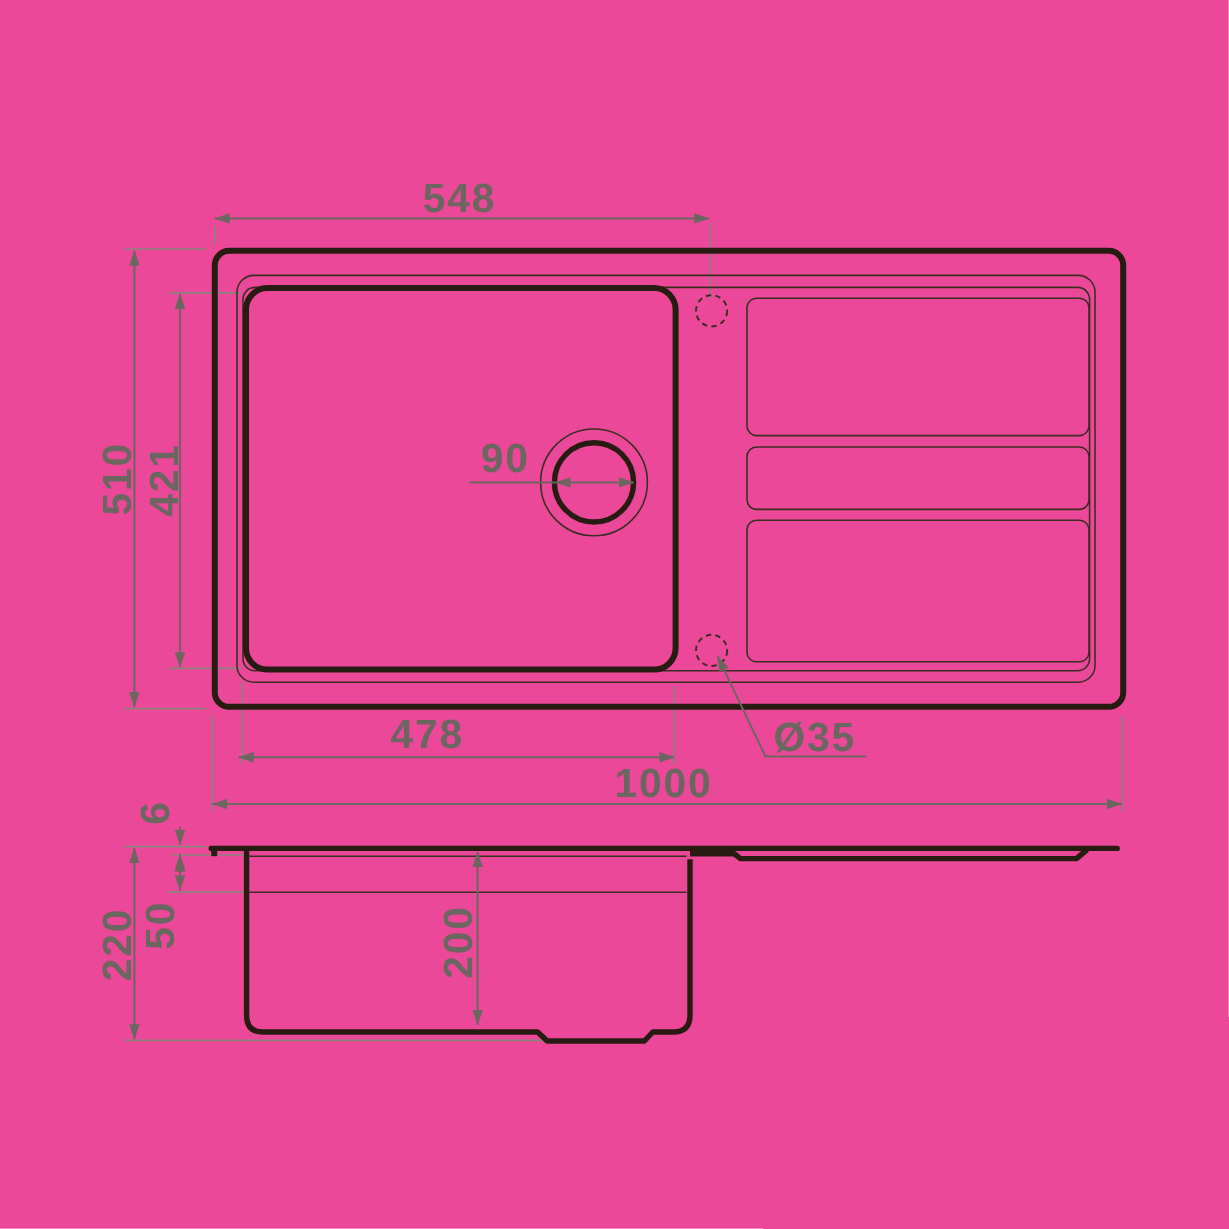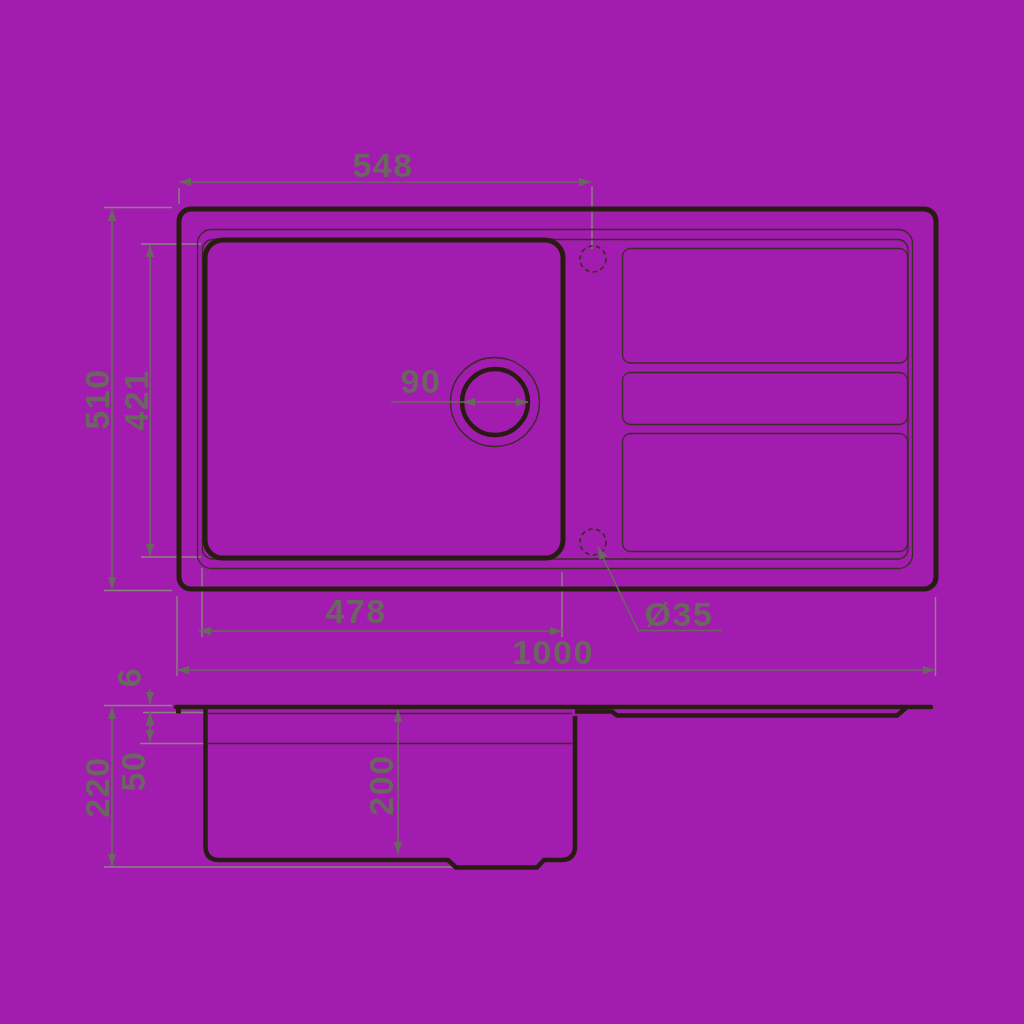--- a/index.html
+++ b/index.html
@@ -1,16 +1,16 @@
 <!DOCTYPE html>
 <html><head>
 <meta charset="utf-8">
 <style>
   html,body{margin:0;padding:0;background:#ffffff;}
-  .page{position:relative;width:1024px;height:1024px;background:#a21caf;overflow:hidden;}
+  .page{position:relative;width:1024px;height:1024px;background:#ec4899;overflow:hidden;}
   svg{display:block;}
   .dim-text{
     font-family:"Liberation Sans",sans-serif;
     font-weight:bold;
     font-size:34px;
     fill:#6c6661;
     letter-spacing:1.5px;
   }
   .dim-line{stroke:#6c6661;stroke-width:1.7;fill:none;}
   .ext-line{stroke:#8a847e;stroke-width:1.4;fill:none;}

